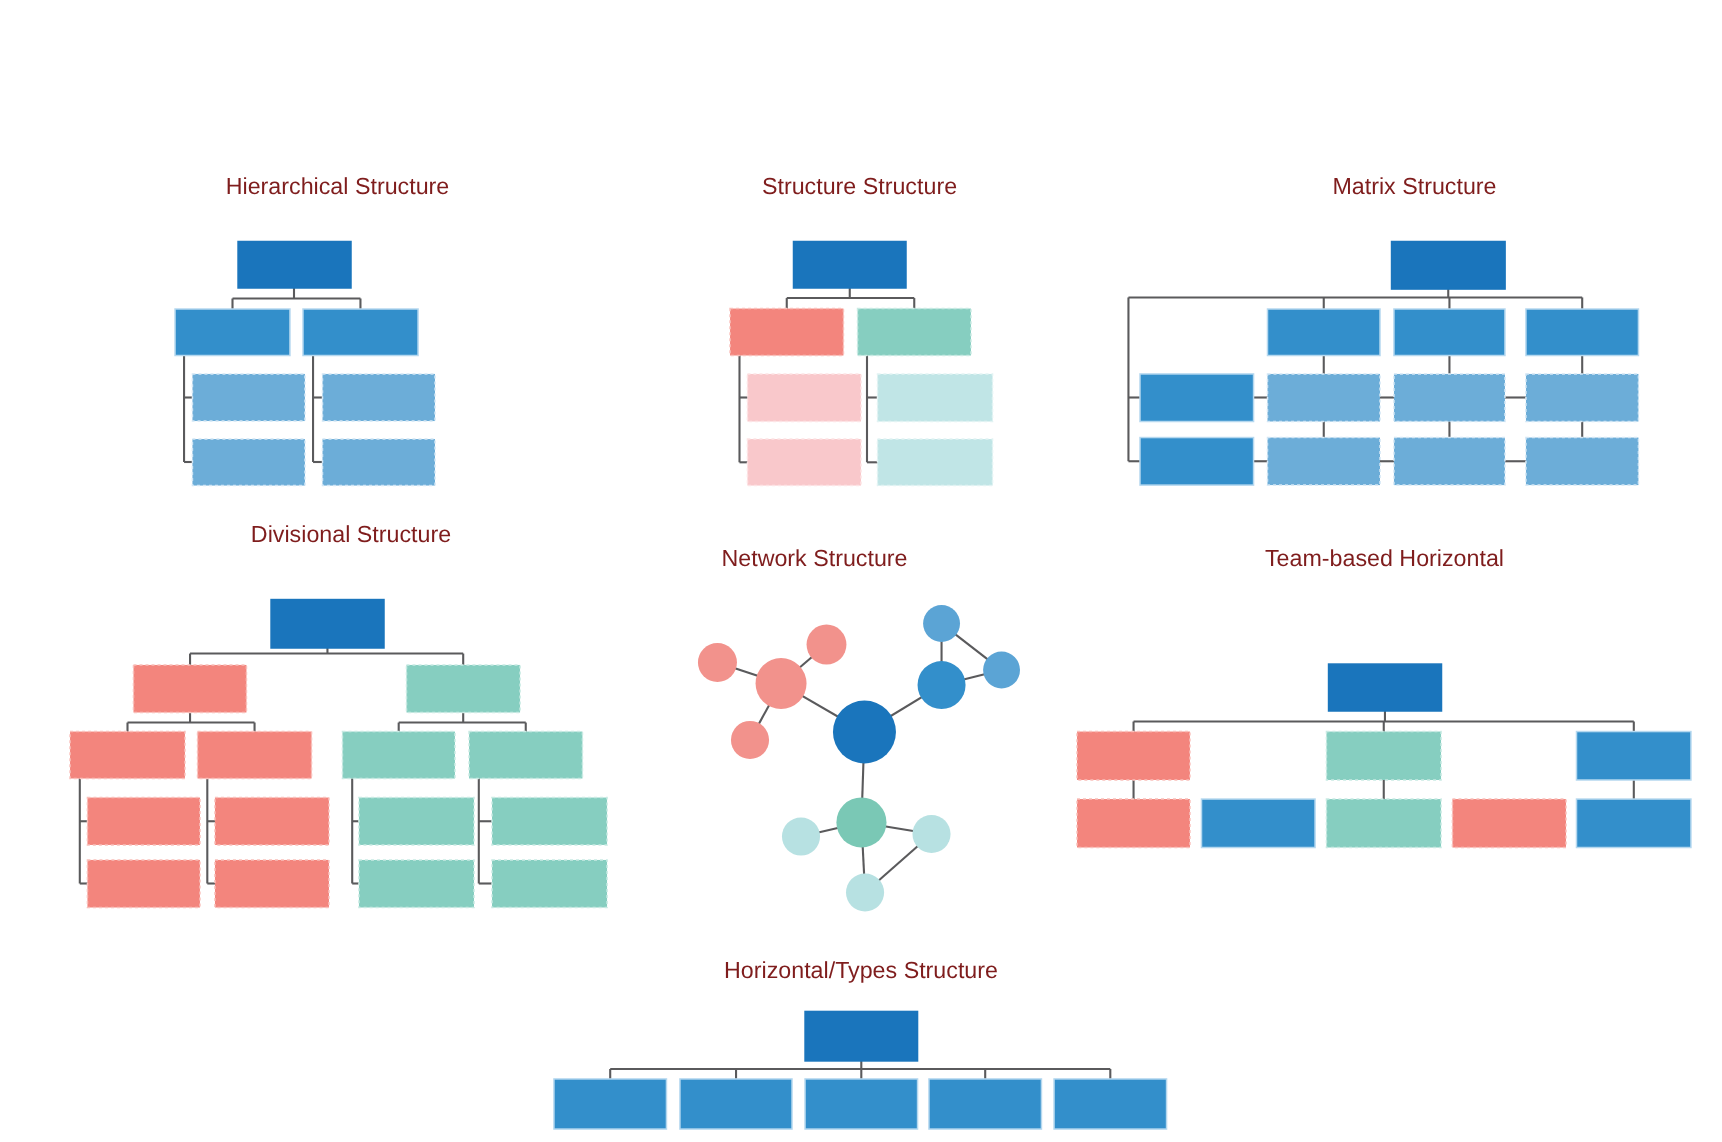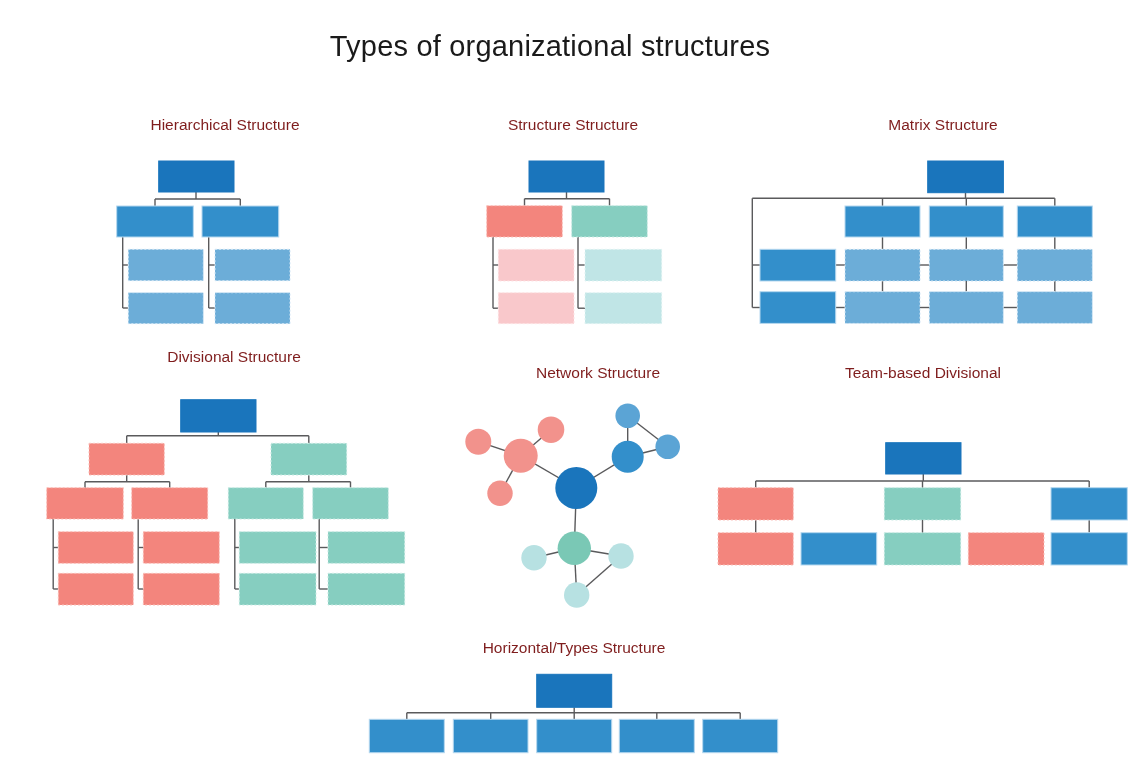--- a/index.html
+++ b/index.html
@@ -12,36 +12,35 @@
     font-size:29px;font-weight:500;color:#1a1a1a;white-space:nowrap;letter-spacing:0.2px;
   }
   .panel-title{
     position:absolute;transform:translateX(-50%);
     font-size:15.5px;font-weight:500;color:#7f1d1d;white-space:nowrap;
   }
   .t0{left:225px;top:116px}
   .t1{left:573px;top:116px}
   .t2{left:943px;top:116px}
   .t3{left:234px;top:348px}
-  .t4{left:598px;top:364px}
+  .t4{left:543px;top:364px}
   .t5{left:923px;top:364px}
   .t6{left:574px;top:639px}
   svg.canvas{position:absolute;left:0;top:0;}
 </style>
 </head>
 <body>
 
 <div class="stage">
-  <div class="main-title">Types of organizational structures</div>
   <div class="panel-title t0">Hierarchical Structure</div>
   <div class="panel-title t1">Structure Structure</div>
   <div class="panel-title t2">Matrix Structure</div>
   <div class="panel-title t3">Divisional Structure</div>
   <div class="panel-title t4">Network Structure</div>
-  <div class="panel-title t5">Team-based Divisional</div>
+  <div class="panel-title t5">Team-based Horizontal</div>
   <div class="panel-title t6">Horizontal/Types Structure</div>
   <svg class="canvas" width="1148" height="761" viewBox="0 0 1148 761">
       <g>
         <line x1="196" y1="192" x2="196" y2="199" stroke="#5a5a5c" stroke-width="1.4"></line>
         <line x1="155" y1="199" x2="240.3" y2="199" stroke="#5a5a5c" stroke-width="1.4"></line>
         <line x1="155" y1="199" x2="155" y2="206" stroke="#5a5a5c" stroke-width="1.4"></line>
         <line x1="240.3" y1="199" x2="240.3" y2="206" stroke="#5a5a5c" stroke-width="1.4"></line>
         <line x1="122.7" y1="237" x2="122.7" y2="308" stroke="#5a5a5c" stroke-width="1.4"></line>
         <line x1="122.7" y1="265" x2="128.3" y2="265" stroke="#5a5a5c" stroke-width="1.4"></line>
         <line x1="122.7" y1="308" x2="128.3" y2="308" stroke="#5a5a5c" stroke-width="1.4"></line>

